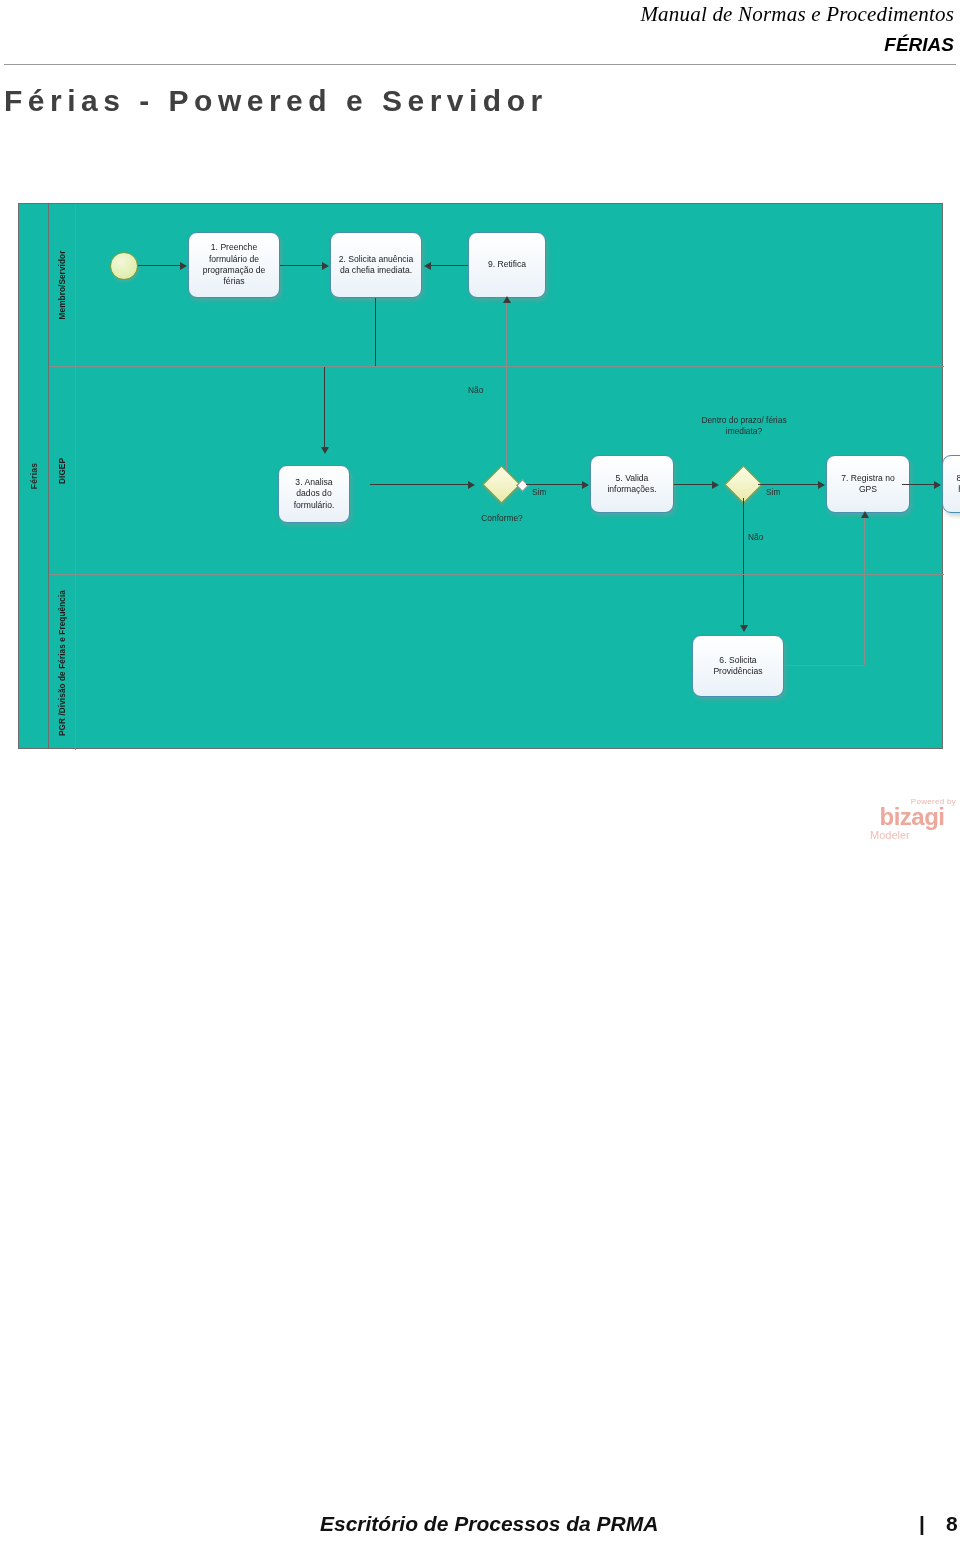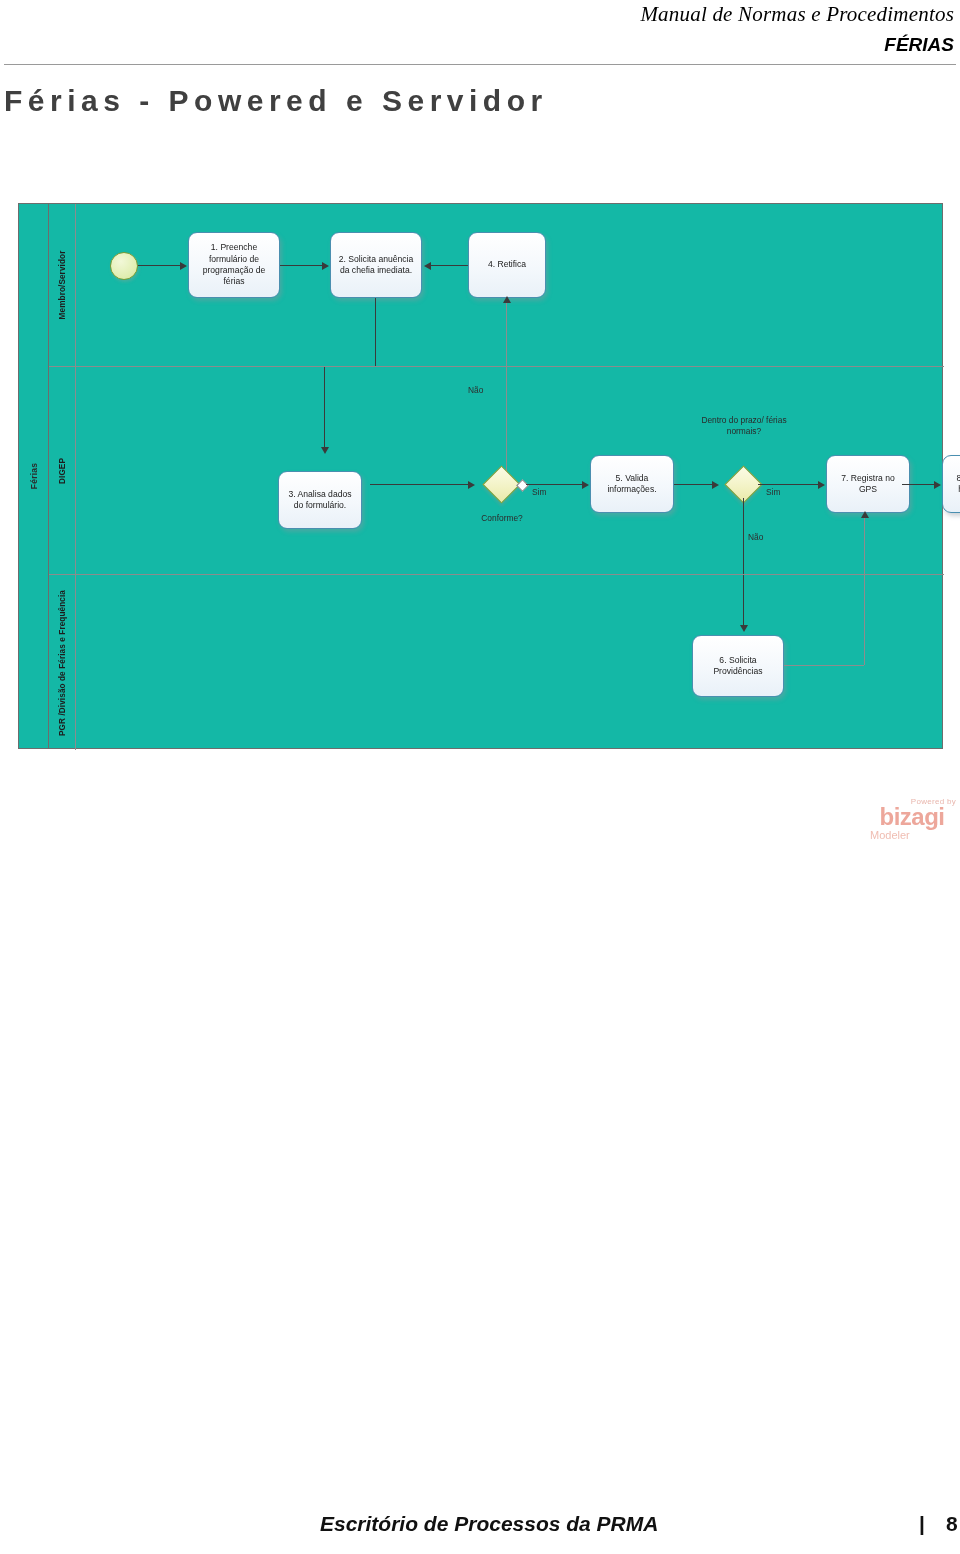--- a/index.html
+++ b/index.html
@@ -321,21 +321,21 @@
         <div class="arrow arrow-r" style="left:246px; top:58px;"></div>
 
         <div class="node task" style="left:254px; top:28px; width:92px; height:66px;">
           <span>2. Solicita anuência da chefia imediata.</span>
         </div>
 
         <div class="conn conn-h" style="left:350px; top:61px; width:42px;"></div>
         <div class="arrow arrow-l" style="left:348px; top:58px;"></div>
 
         <div class="node task" style="left:392px; top:28px; width:78px; height:66px;">
-          <span>4. Retifica</span>
+          <span>9. Retifica</span>
         </div>
 
         <div class="conn conn-v" style="left:299px; top:94px; height:68px;"></div>
 
         <div class="conn conn-v conn-thin" style="left:430px; top:94px; height:68px;"></div>
         <div class="arrow arrow-u" style="left:427px; top:92px; border-bottom-color:#3a3a3a;"></div>
       </div>
     </div>
 
     <div class="lane" style="top:162px; height:208px;">
@@ -347,21 +347,21 @@
         <div class="conn conn-v" style="left:299px; top:0; height:0px;"></div>
 
         <div class="conn conn-v" style="left:219px; top:0; height:0;"></div>
 
         <div class="conn conn-v" style="left:248px; top:0; height:82px;"></div>
         <div class="arrow arrow-d" style="left:245px; top:80px;"></div>
 
         <div class="flow-label" style="left:392px; top:18px;">Não</div>
         <div class="conn conn-v conn-thin" style="left:430px; top:0; height:118px;"></div>
 
-        <div class="node task" style="left:202px; top:104px; width:84px; height:58px;">
+        <div class="node task" style="left:202px; top:98px; width:72px; height:58px;">
           <span>3. Analisa dados do formulário.</span>
         </div>
 
         <div class="conn conn-h" style="left:294px; top:117px; width:100px;"></div>
         <div class="arrow arrow-r" style="left:392px; top:114px;"></div>
 
         <div class="node gateway" style="left:412px; top:104px; width:27px; height:27px;"></div>
         <div class="shape-label" style="left:382px; top:146px; width:88px;">Conforme?</div>
 
         <div class="diamond-tail" style="left:442px; top:114px;"></div>
@@ -370,21 +370,21 @@
         <div class="arrow arrow-r" style="left:506px; top:114px;"></div>
 
         <div class="node task" style="left:514px; top:88px; width:84px; height:58px;">
           <span>5. Valida informações.</span>
         </div>
 
         <div class="conn conn-h" style="left:598px; top:117px; width:40px;"></div>
         <div class="arrow arrow-r" style="left:636px; top:114px;"></div>
 
         <div class="node gateway" style="left:654px; top:104px; width:27px; height:27px;"></div>
-        <div class="shape-label" style="left:618px; top:48px; width:100px;">Dentro do prazo/ férias normais?</div>
+        <div class="shape-label" style="left:618px; top:48px; width:100px;">Dentro do prazo/ férias imediata?</div>
 
         <div class="conn conn-h" style="left:682px; top:117px; width:62px;"></div>
         <div class="flow-label" style="left:690px; top:120px;">Sim</div>
         <div class="arrow arrow-r" style="left:742px; top:114px;"></div>
 
         <div class="conn conn-v" style="left:667px; top:131px; height:77px;"></div>
         <div class="flow-label" style="left:672px; top:165px;">Não</div>
 
         <div class="node task" style="left:750px; top:88px; width:84px; height:58px;">
           <span>7. Registra no GPS</span>

